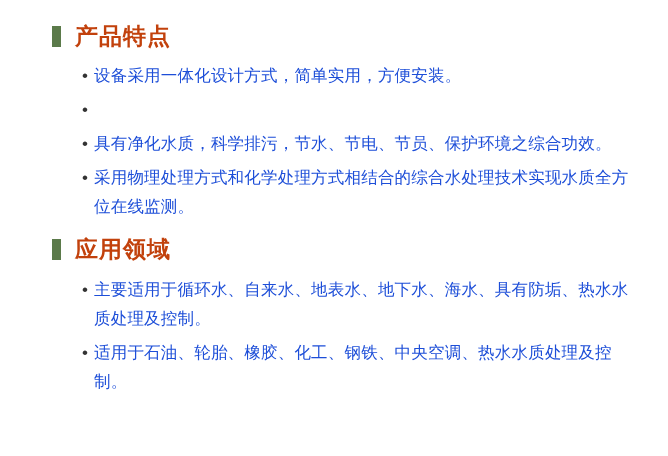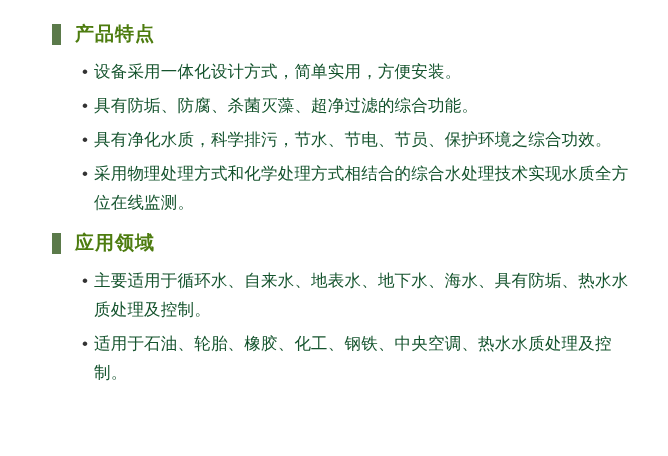--- a/index.html
+++ b/index.html
@@ -34,24 +34,24 @@
   }
   .head-bar {
     width: 9px;
     height: 21px;
     background: #5b7a4a;
     margin-left: 26px;
     margin-right: 14px;
     flex: 0 0 auto;
   }
   .section-title {
-    font-size: 19px;
+    font-size: 23px;
     font-weight: bold;
     letter-spacing: 1px;
-    color: #4d7c0f;
+    color: #c2410c;
     line-height: 1.1;
   }
   .bullet-list {
     margin: 0;
     padding: 0;
     list-style: none;
   }
   .bullet-item {
     display: flex;
     align-items: flex-start;
@@ -62,21 +62,21 @@
     flex: 0 0 auto;
     width: 12px;
     font-size: 17px;
     line-height: 29px;
     color: #333333;
     text-align: left;
   }
   .bullet-text {
     font-size: 16.5px;
     line-height: 29px;
-    color: #14532d;
+    color: #1d4ed8;
     letter-spacing: 0.2px;
     max-width: 560px;
   }
 </style>
 </head>
 <body>
 
 <div class="page">
 
   <div class="section">
@@ -84,21 +84,20 @@
       <span class="head-bar" style="background: rgb(91, 122, 74);"></span>
       <span class="section-title">产品特点</span>
     </div>
     <ul class="bullet-list">
       <li class="bullet-item">
         <span class="bullet-dot">•</span>
         <span class="bullet-text">设备采用一体化设计方式，简单实用，方便安装。</span>
       </li>
       <li class="bullet-item">
         <span class="bullet-dot">•</span>
-        <span class="bullet-text">具有防垢、防腐、杀菌灭藻、超净过滤的综合功能。</span>
       </li>
       <li class="bullet-item">
         <span class="bullet-dot">•</span>
         <span class="bullet-text">具有净化水质，科学排污，节水、节电、节员、保护环境之综合功效。</span>
       </li>
       <li class="bullet-item">
         <span class="bullet-dot">•</span>
         <span class="bullet-text">采用物理处理方式和化学处理方式相结合的综合水处理技术实现水质全方位在线监测。</span>
       </li>
     </ul>

